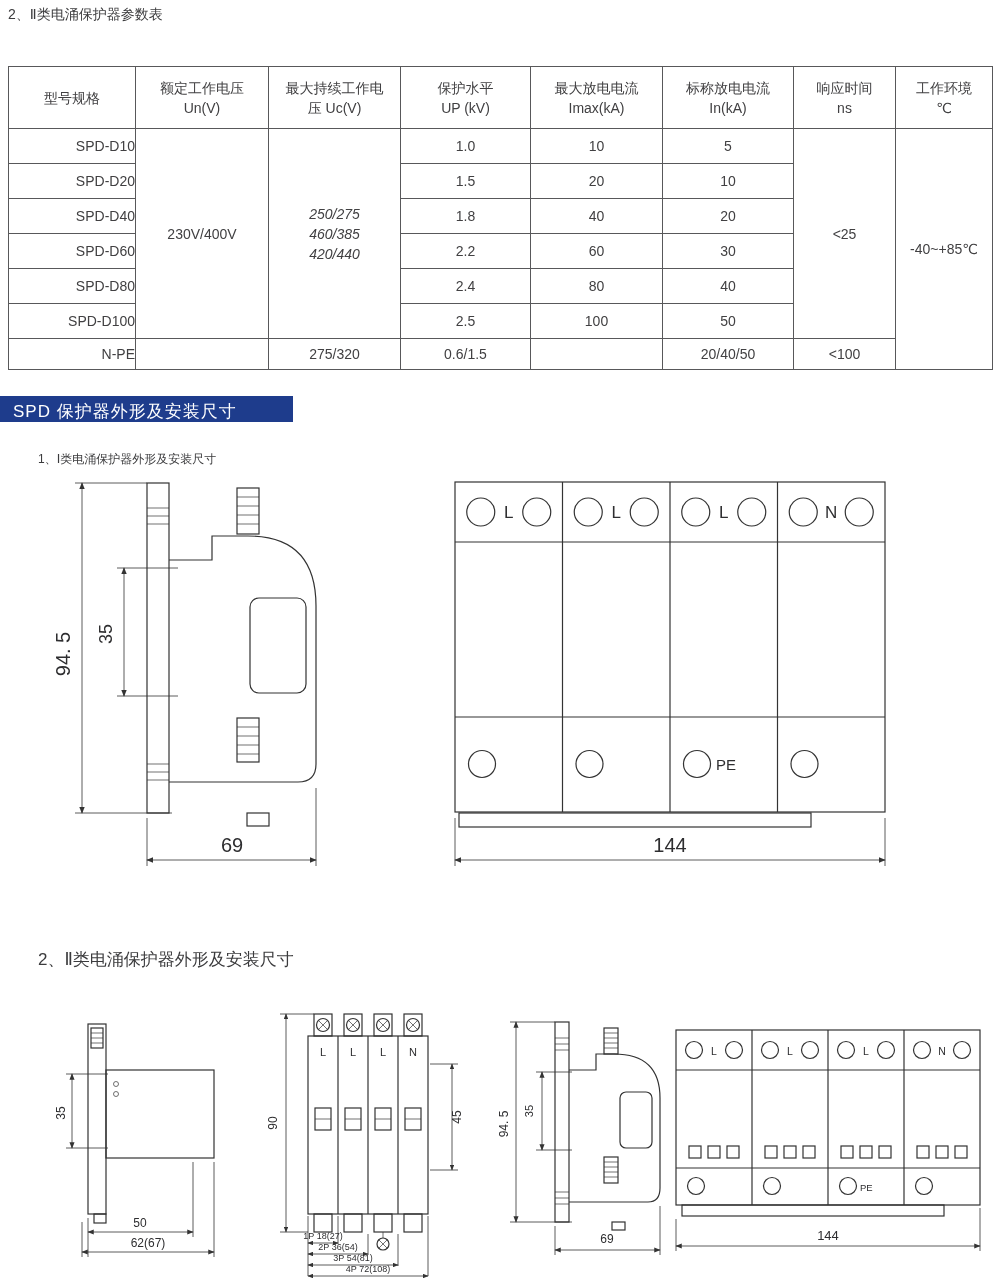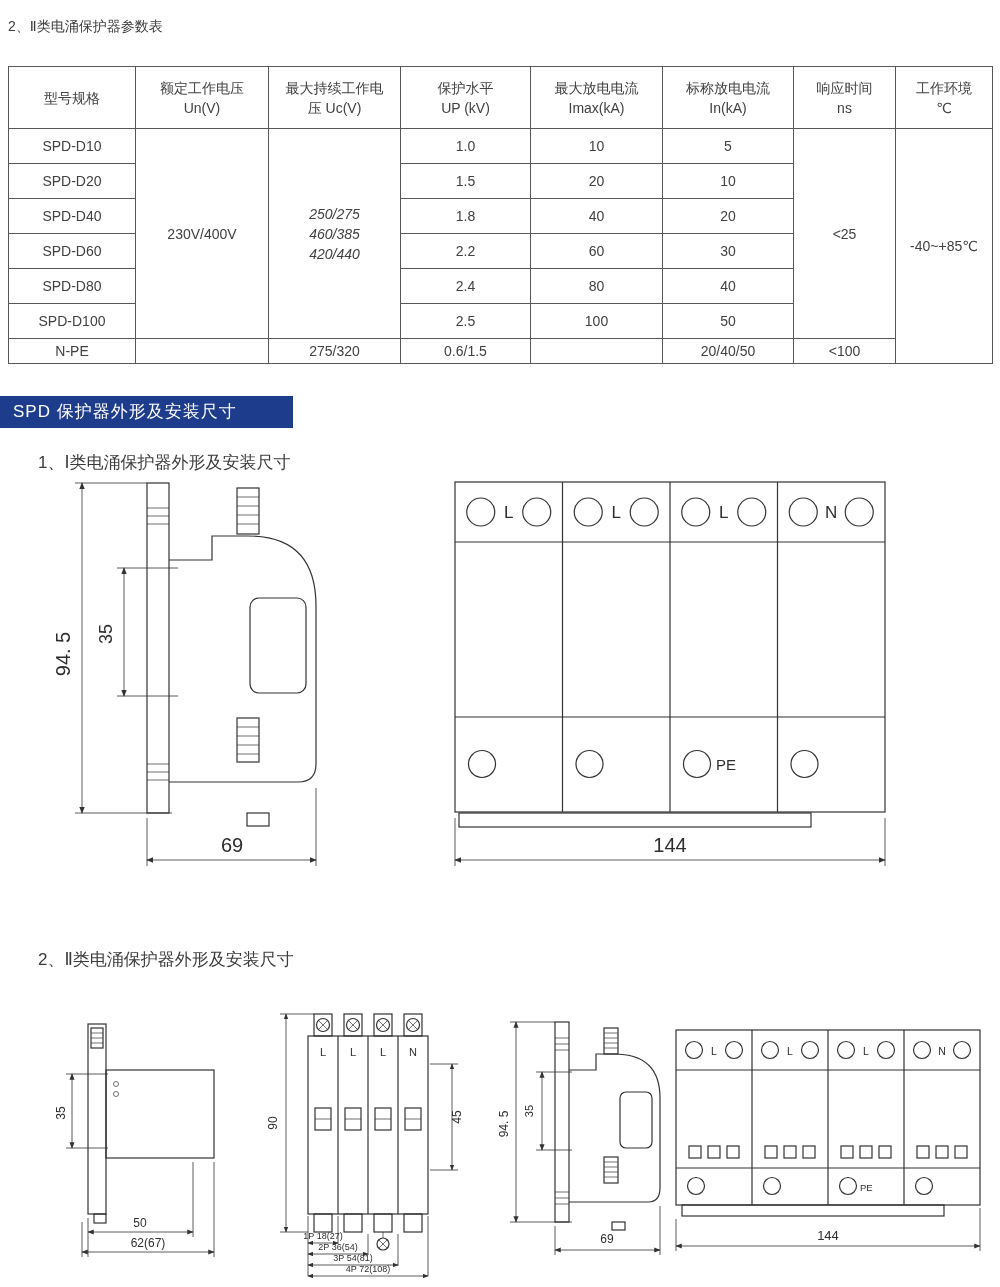--- a/index.html
+++ b/index.html
@@ -1,36 +1,36 @@
 <!DOCTYPE html>
 <html><head>
 <meta charset="utf-8">
 <style>
   * { margin:0; padding:0; box-sizing:border-box; }
   html,body { background:#ffffff; }
   body { font-family:"Liberation Sans","DejaVu Sans",sans-serif; color:#414042; }
   .page { position:relative; width:1000px; height:1287px; background:#fff; overflow:hidden; }
 
   .sec-title { position:absolute; font-size:14px; color:#3b3b3d; white-space:nowrap; }
-  .t-top   { left:8px;  top:6px;margin-top:12px; }
-  .t-sec1  { left:38px; top:451px; font-size:17px; }
+  .t-top   { left:8px;  top:6px; }
+  .t-sec1  { left:38px; top:451px; font-size:12px; }
   .t-sec2  { left:38px; top:948px; font-size:17px; }
 
   .ptable { position:absolute; left:8px; top:26px; width:984px;
             border-collapse:collapse; table-layout:fixed;margin-top:40px; }
   .ptable th, .ptable td { border:1px solid #58585a; font-weight:normal;
             font-size:14px; text-align:center; color:#414042; padding:0;
             vertical-align:middle; }
   .ptable th { height:62px; line-height:20px; }
   .ptable td { height:35px; }
-  .ptable tr.npe td { height:25px; }
-  .ptable td.model { text-align:center; padding-left:0; }
+  .ptable tr.npe td { height:31px; }
+  .ptable td.model { text-align:right; padding-left:0; }
   .ptable .uccell div { line-height:20px;font-style:italic; }
 
-  .banner { position:absolute; left:0; top:396px; width:293px; height:32px;
+  .banner { position:absolute; left:0; top:396px; width:293px; height:26px;
             background:#1e3c8c; color:#ffffff; font-size:17px; line-height:31px;
             padding-left:13px; letter-spacing:1px; white-space:nowrap; }
 
   svg.dwg { position:absolute; overflow:visible; }
   svg.dwg text { font-family:"Liberation Sans","DejaVu Sans",sans-serif; fill:#2e2e30; }
   .dwg .ol   { stroke:#333; fill:none; stroke-width:1.2; }
   .dwg .dim  { stroke:#333; fill:none; stroke-width:0.8; }
   .dwg .thin { stroke:#333; fill:none; stroke-width:0.7; }
 </style>
 </head>

